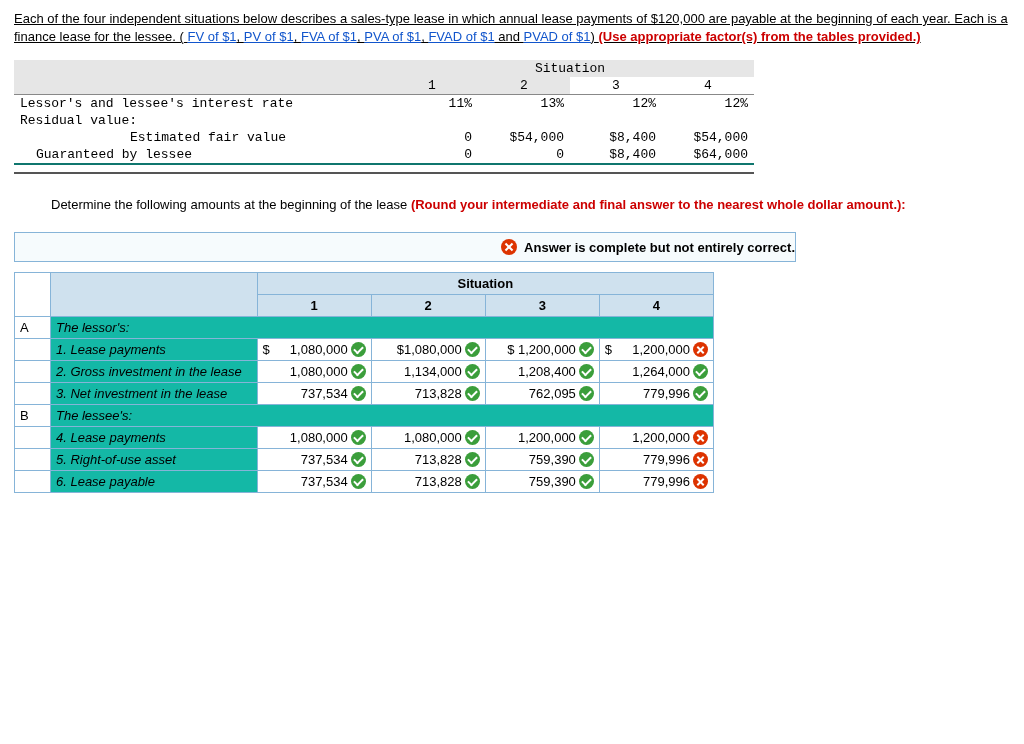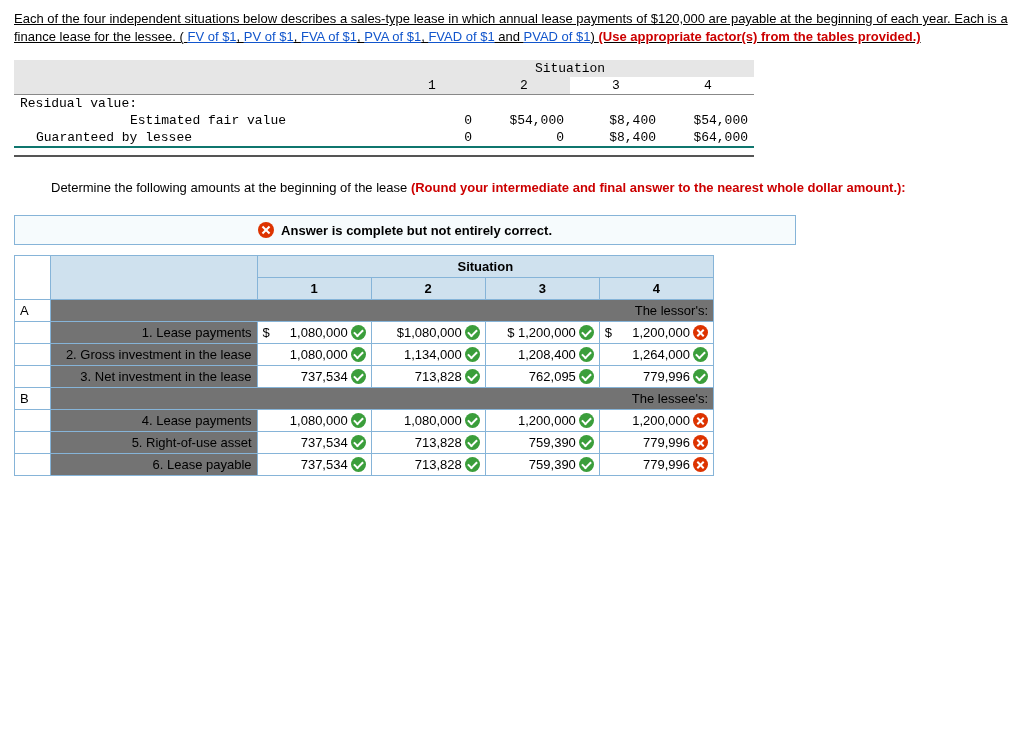--- a/index.html
+++ b/index.html
@@ -12,31 +12,31 @@
   .sit-head { width: 740px; }
   .sit-head td { padding: 1px 6px; }
   .sit-head .hbg { background: #e6e6e6; }
   .sit-head .c { text-align: center; }
   .r { text-align: right; }
   .underline-row td { border-bottom: 1px solid #888; }
   .uline { border-bottom: 2px solid #0f766e; }
   .hr-dark { border:0; border-top:2px solid #555; }
   .determine { margin-top: 22px; line-height:1.4;margin-left:37px; }
 
-  .feedback { width: 780px; margin-top: 18px; text-align: center; padding: 6px 0; font-weight: bold; border: 1px solid #86b4d8; background: #f6fbfd; }
+  .feedback { width: 780px; margin-top: 18px; text-align: right; padding: 6px 0; font-weight: bold; border: 1px solid #86b4d8; background: #f6fbfd; }
   .xmark { display:inline-block; width:16px; height:16px; border-radius:50%; background:#d30; position:relative; vertical-align:-3px; margin-right:4px;}
   .xmark::before,.xmark::after { content:""; position:absolute; left:3px; top:7px; width:10px; height:2px; background:#fff; }
   .xmark::before { transform: rotate(45deg); }
   .xmark::after  { transform: rotate(-45deg); }
 
   .ans-wrap { margin-top: 10px; }
   .ans { border: 1px solid #86b4d8; width: 700px; }
   .ans th, .ans td { border: 1px solid #86b4d8; padding: 3px 5px; }
   .ans th { background: #cfe1ee; font-weight: bold; text-align: center; }
-  .ans .labcell { text-align: right; background: #737373; }
+  .ans .labcell { text-align: left; background: #14b8a6; font-style: italic; }
   .ans .smcode { width: 24px; text-align:left; vertical-align:top; background:#fff; }
   .cellv { text-align: right; white-space: nowrap; }
   .dollar-left { float:left; }
 
   .ic { display:inline-block; width:15px; height:15px; border-radius:50%; vertical-align:-3px; margin-left:3px; position:relative; }
   .ok { background:#3b9e3b; }
   .ok::after { content:""; position:absolute; left:3px; top:4px; width:7px; height:4px; border-left:2px solid #fff; border-bottom:2px solid #fff; transform: rotate(-45deg); }
   .bad { background:#d30; }
   .bad::before,.bad::after { content:""; position:absolute; left:3px; top:6.5px; width:9px; height:2px; background:#fff; }
   .bad::before { transform: rotate(45deg); }
@@ -63,20 +63,27 @@
         <tr>
     <td class="hbg" style="width:360px;"></td>
     <td class="hbg c" colspan="4">Situation</td>
   </tr>
   <tr class="underline-row">
     <td class="hbg"></td>
     <td class="hbg c" style="width:80px;">1</td>
     <td class="hbg c" style="width:80px;">2</td>
     <td class="c uline" style="width:80px;">3</td>
     <td class="c uline" style="width:80px;">4</td>
+  </tr>
+  <tr>
+    <td>Lessor's and lessee's interest rate</td>
+    <td class="r">11%</td>
+    <td class="r">13%</td>
+    <td class="r">12%</td>
+    <td class="r">12%</td>
   </tr>
   <tr>
           <td colspan="5">Residual value:</td>
         </tr>
   <tr>
     <td style="padding-left:22px;text-align:center;">  Estimated fair value</td>
     <td class="r">0</td>
     <td class="r">$54,000</td>
     <td class="r">$8,400</td>
     <td class="r">$54,000</td>

